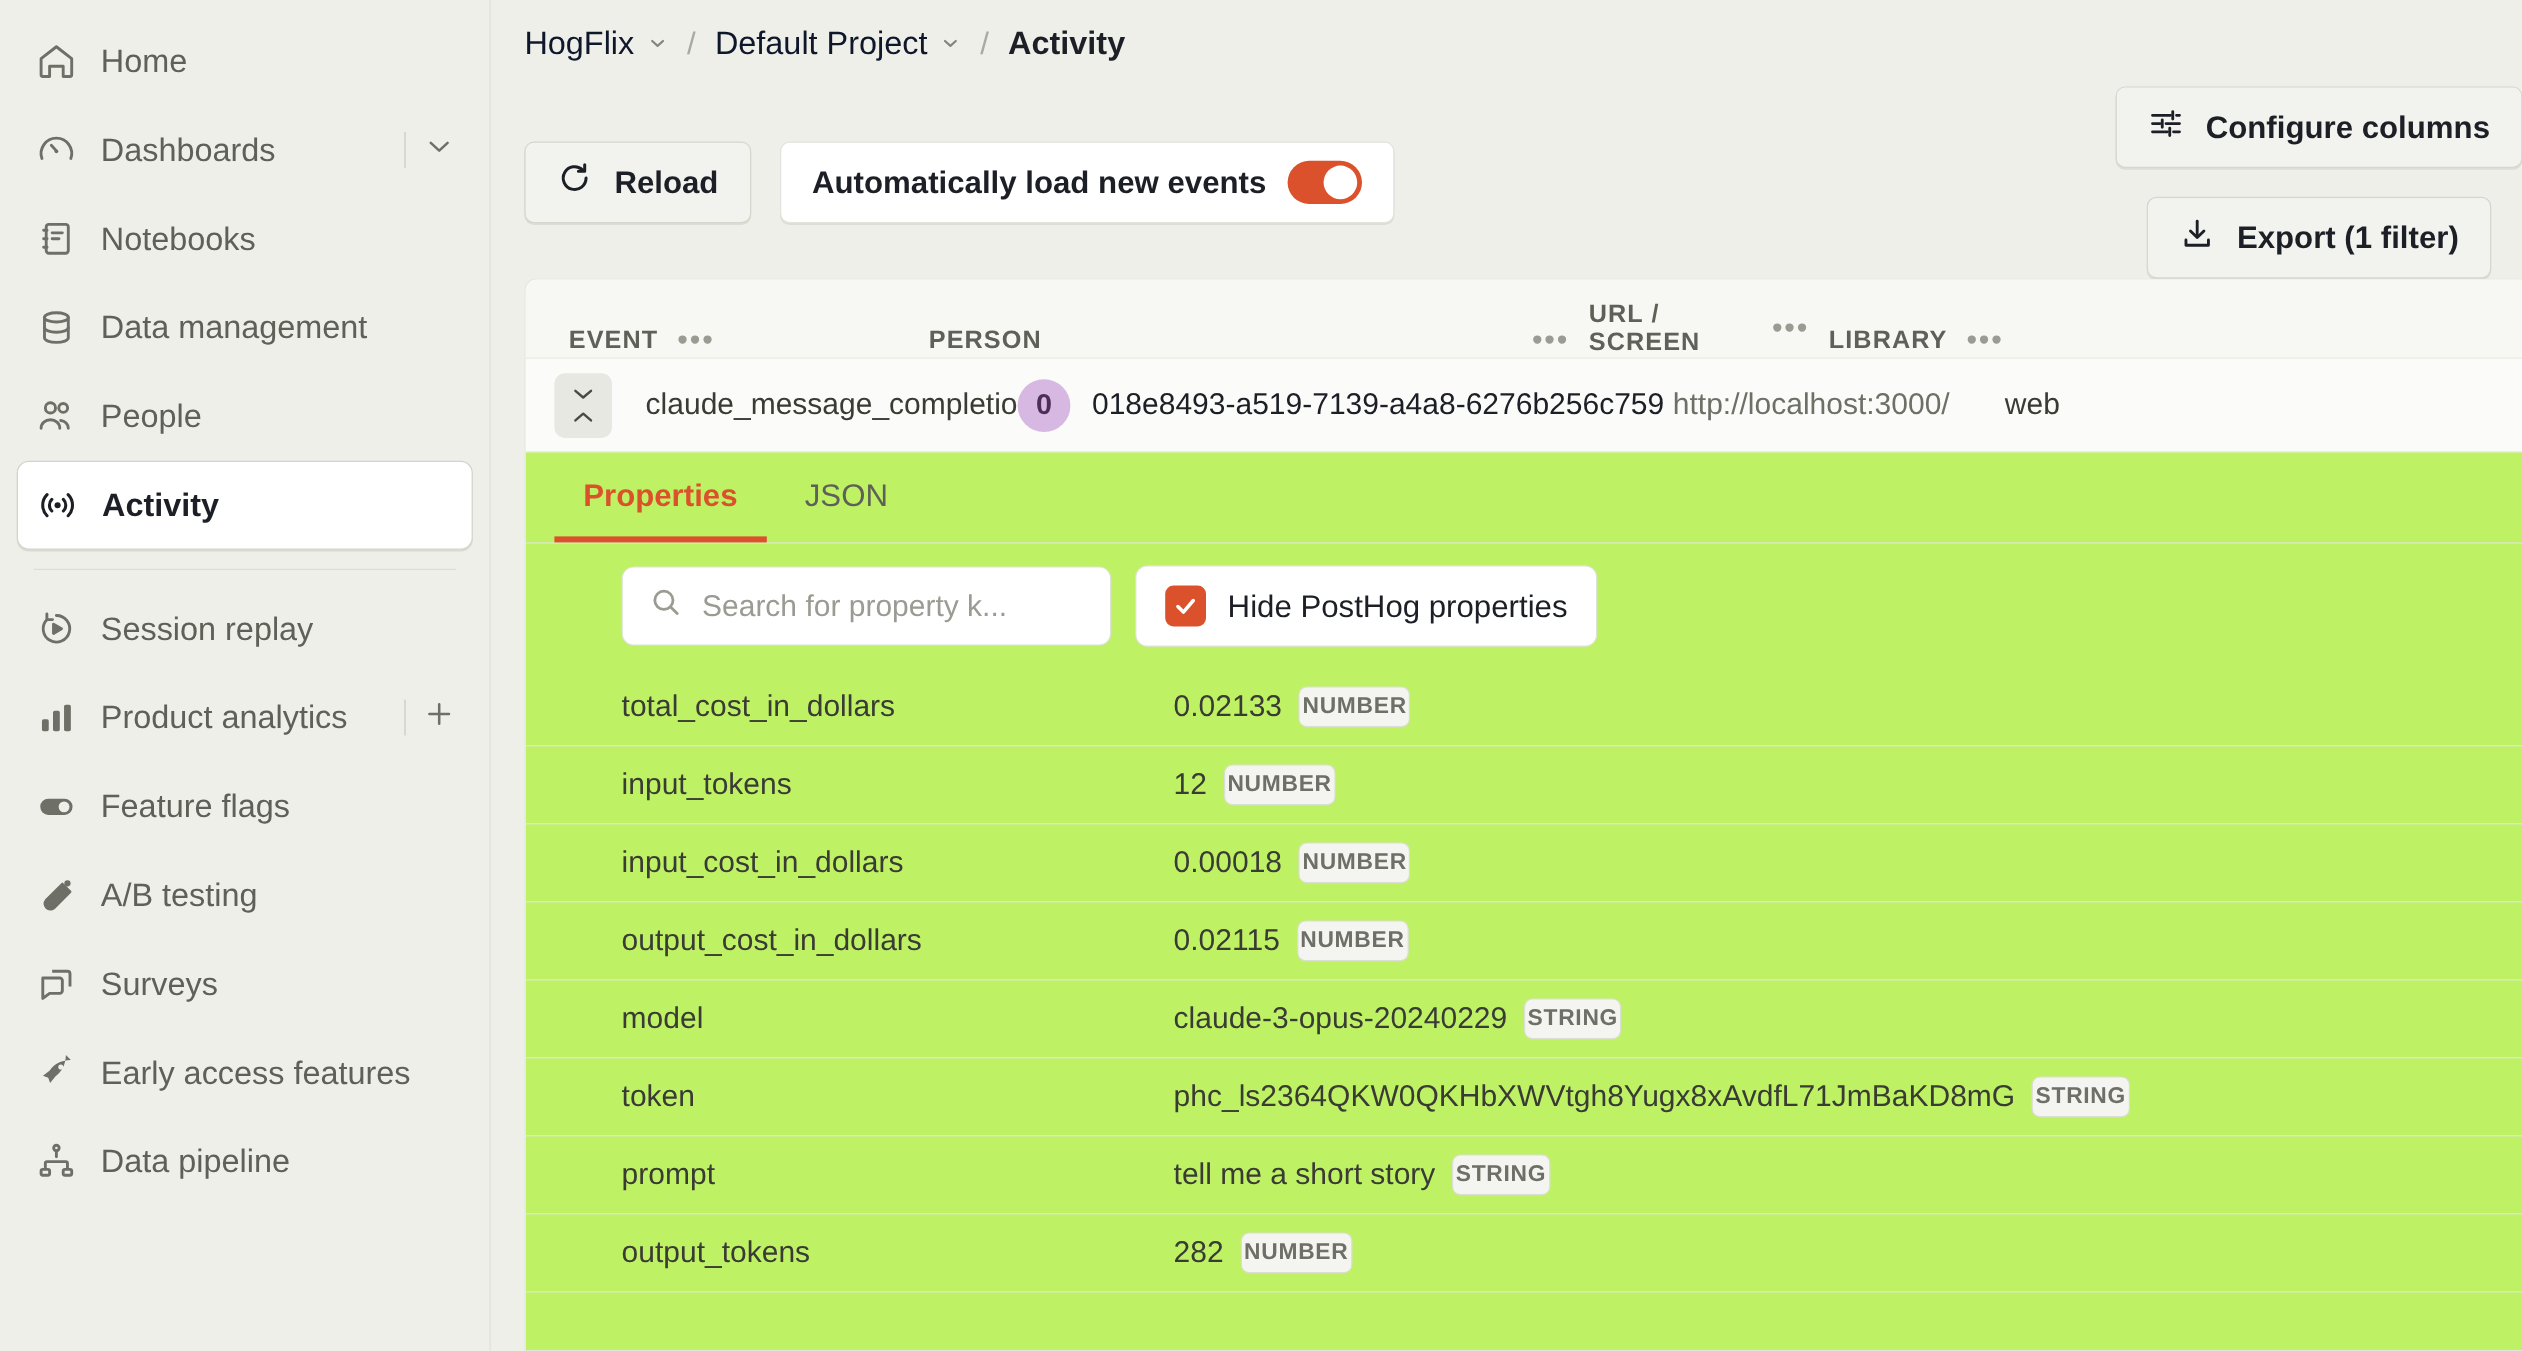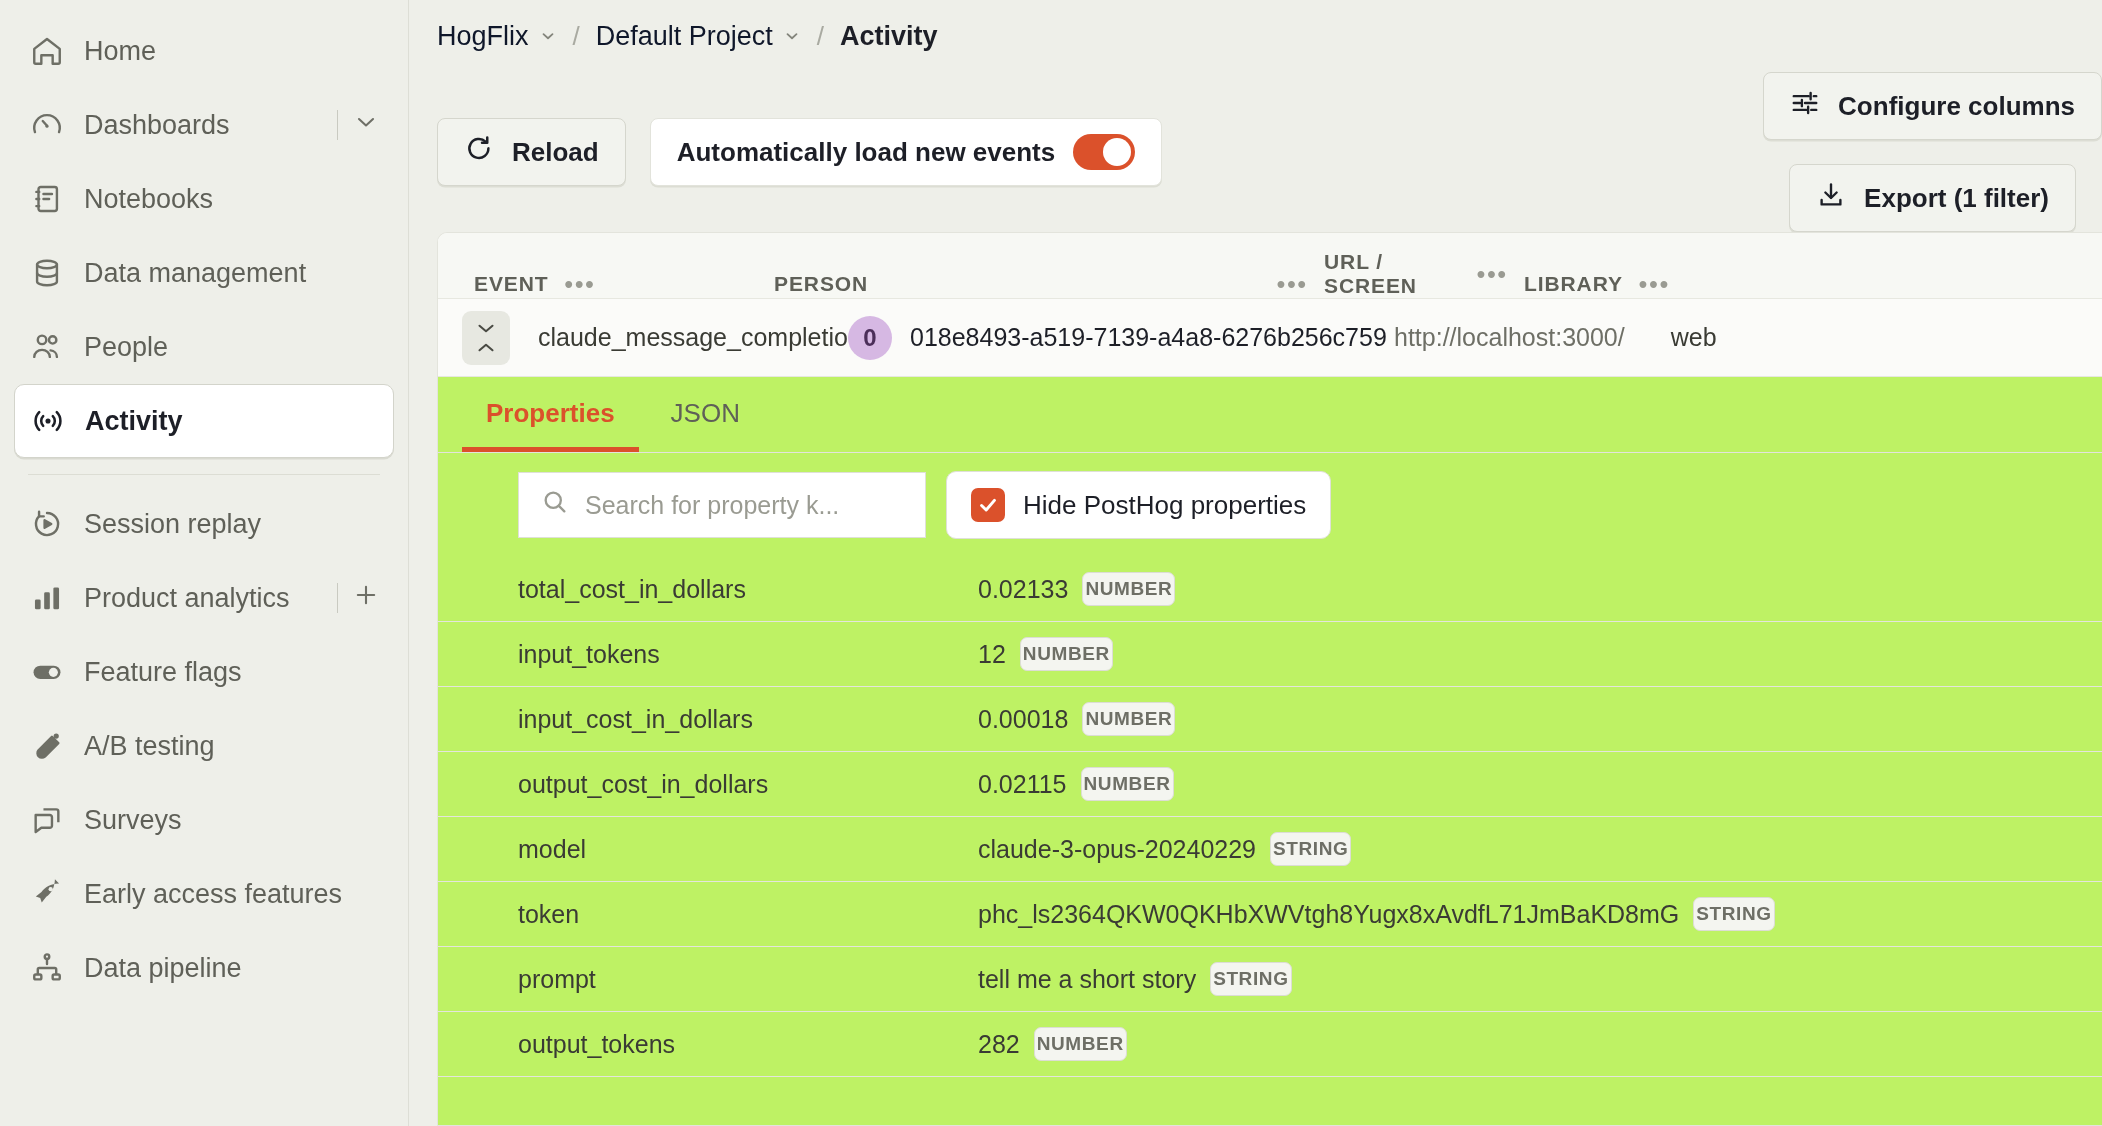--- a/index.html
+++ b/index.html
@@ -181,21 +181,21 @@
   .filters {
     flex: 0 0 104px;
     display: flex; align-items: center; gap: 20px;
     padding-left: 80px;
   }
   .search-box {
     display: flex; align-items: center; gap: 16px;
     width: 408px; height: 66px;
     background: #FFFFFF;
     border: 1.5px solid #DFE0D8;
-    border-radius: 0;
+    border-radius: 10px;
     padding: 0 22px;
     color: #9A9B92; font-size: 25px;
     cursor: text;
   }
   .search-box input {
     border: none; outline: none; background: transparent;
     font-family: inherit; font-size: 25px; color: #1D1F27;
     width: 100%;
   }
   .search-box input::placeholder { color: #9A9B92; }

